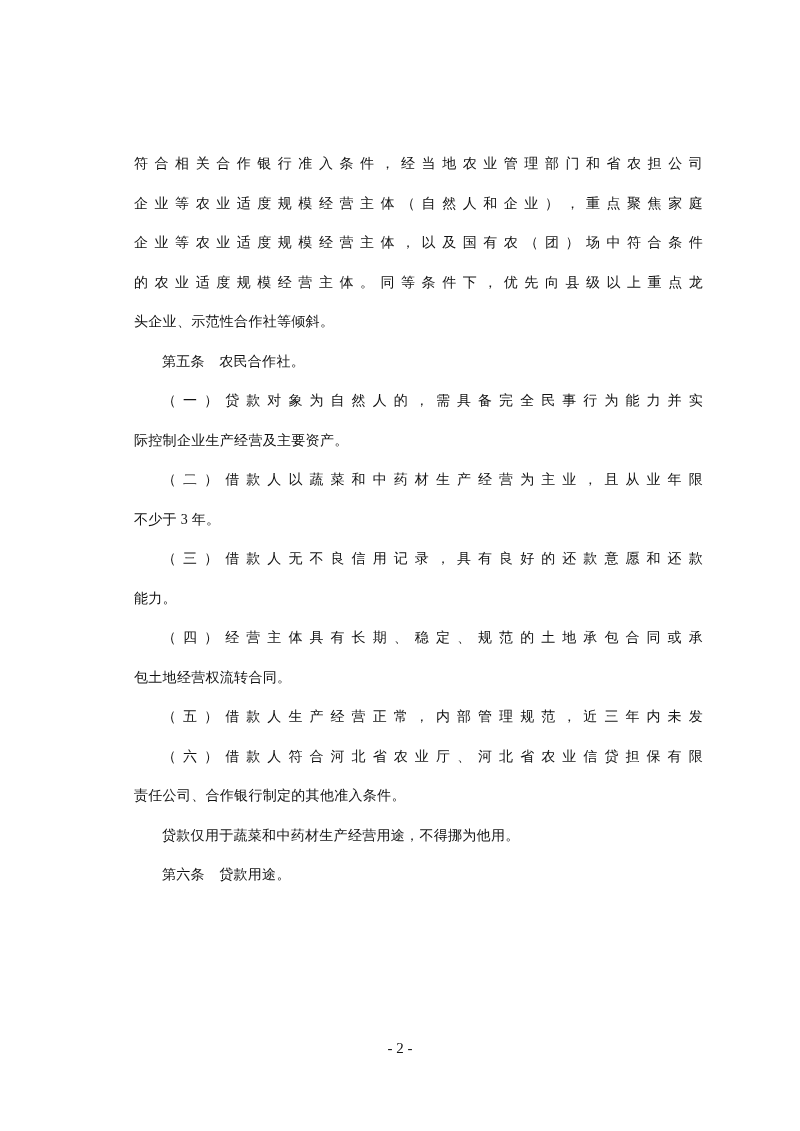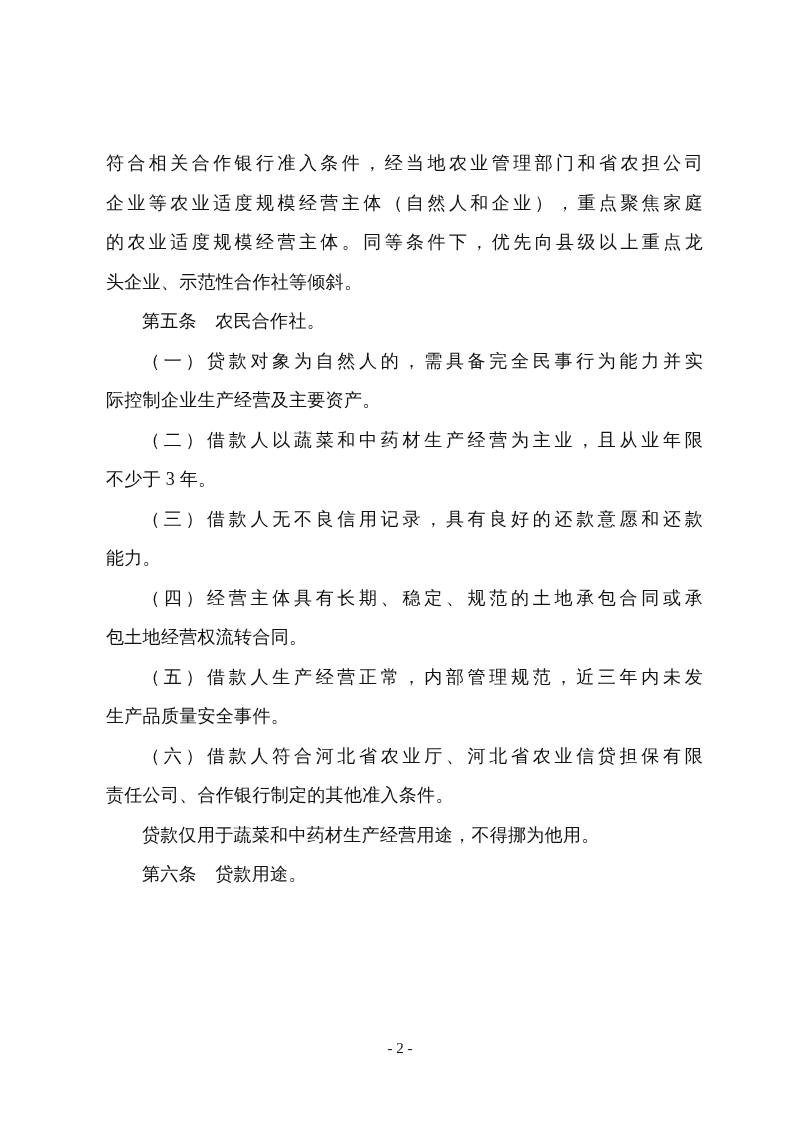--- a/index.html
+++ b/index.html
@@ -18,24 +18,25 @@
   }
   .text-block {
     position: absolute;
     left: 106px;
     top: 144px;
     width: 597px;
   }
   .line {
     height: 39.5px;
     line-height: 39.5px;
-    font-size: 18px;
+    font-size: 14px;
     letter-spacing: 0.3px;
     white-space: pre-wrap;
     text-align: left;
+    margin-left: 28px;
   }
   .line.just {
     text-align: justify;
     text-align-last: justify;
   }
   .line.ind {
     text-indent: 2em;
   }
   .footer {
     position: absolute;
@@ -48,32 +49,32 @@
     font-family: "Liberation Serif", "DejaVu Serif", serif;
   }
 </style>
 </head>
 <body>
 
 <div class="page">
   <div class="text-block">
     <div class="line just">符合相关合作银行准入条件，经当地农业管理部门和省农担公司</div>
     <div class="line just">企业等农业适度规模经营主体（自然人和企业），重点聚焦家庭</div>
+    <div class="line just">企业等农业适度规模经营主体，以及国有农（团）场中符合条件</div>
     <div class="line just">的农业适度规模经营主体。同等条件下，优先向县级以上重点龙</div>
     <div class="line">头企业、示范性合作社等倾斜。</div>
     <div class="line ind">第五条　农民合作社。</div>
     <div class="line ind just">（一）贷款对象为自然人的，需具备完全民事行为能力并实</div>
     <div class="line">际控制企业生产经营及主要资产。</div>
     <div class="line ind just">（二）借款人以蔬菜和中药材生产经营为主业，且从业年限</div>
     <div class="line">不少于 3 年。</div>
     <div class="line ind just">（三）借款人无不良信用记录，具有良好的还款意愿和还款</div>
     <div class="line">能力。</div>
     <div class="line ind just">（四）经营主体具有长期、稳定、规范的土地承包合同或承</div>
     <div class="line">包土地经营权流转合同。</div>
     <div class="line ind just">（五）借款人生产经营正常，内部管理规范，近三年内未发</div>
-    <div class="line">生产品质量安全事件。</div>
     <div class="line ind just">（六）借款人符合河北省农业厅、河北省农业信贷担保有限</div>
     <div class="line">责任公司、合作银行制定的其他准入条件。</div>
     <div class="line ind">贷款仅用于蔬菜和中药材生产经营用途，不得挪为他用。</div>
     <div class="line ind">第六条　贷款用途。</div>
   </div>
   <div class="footer">- 2 -</div>
 </div>
 
 </body></html>

